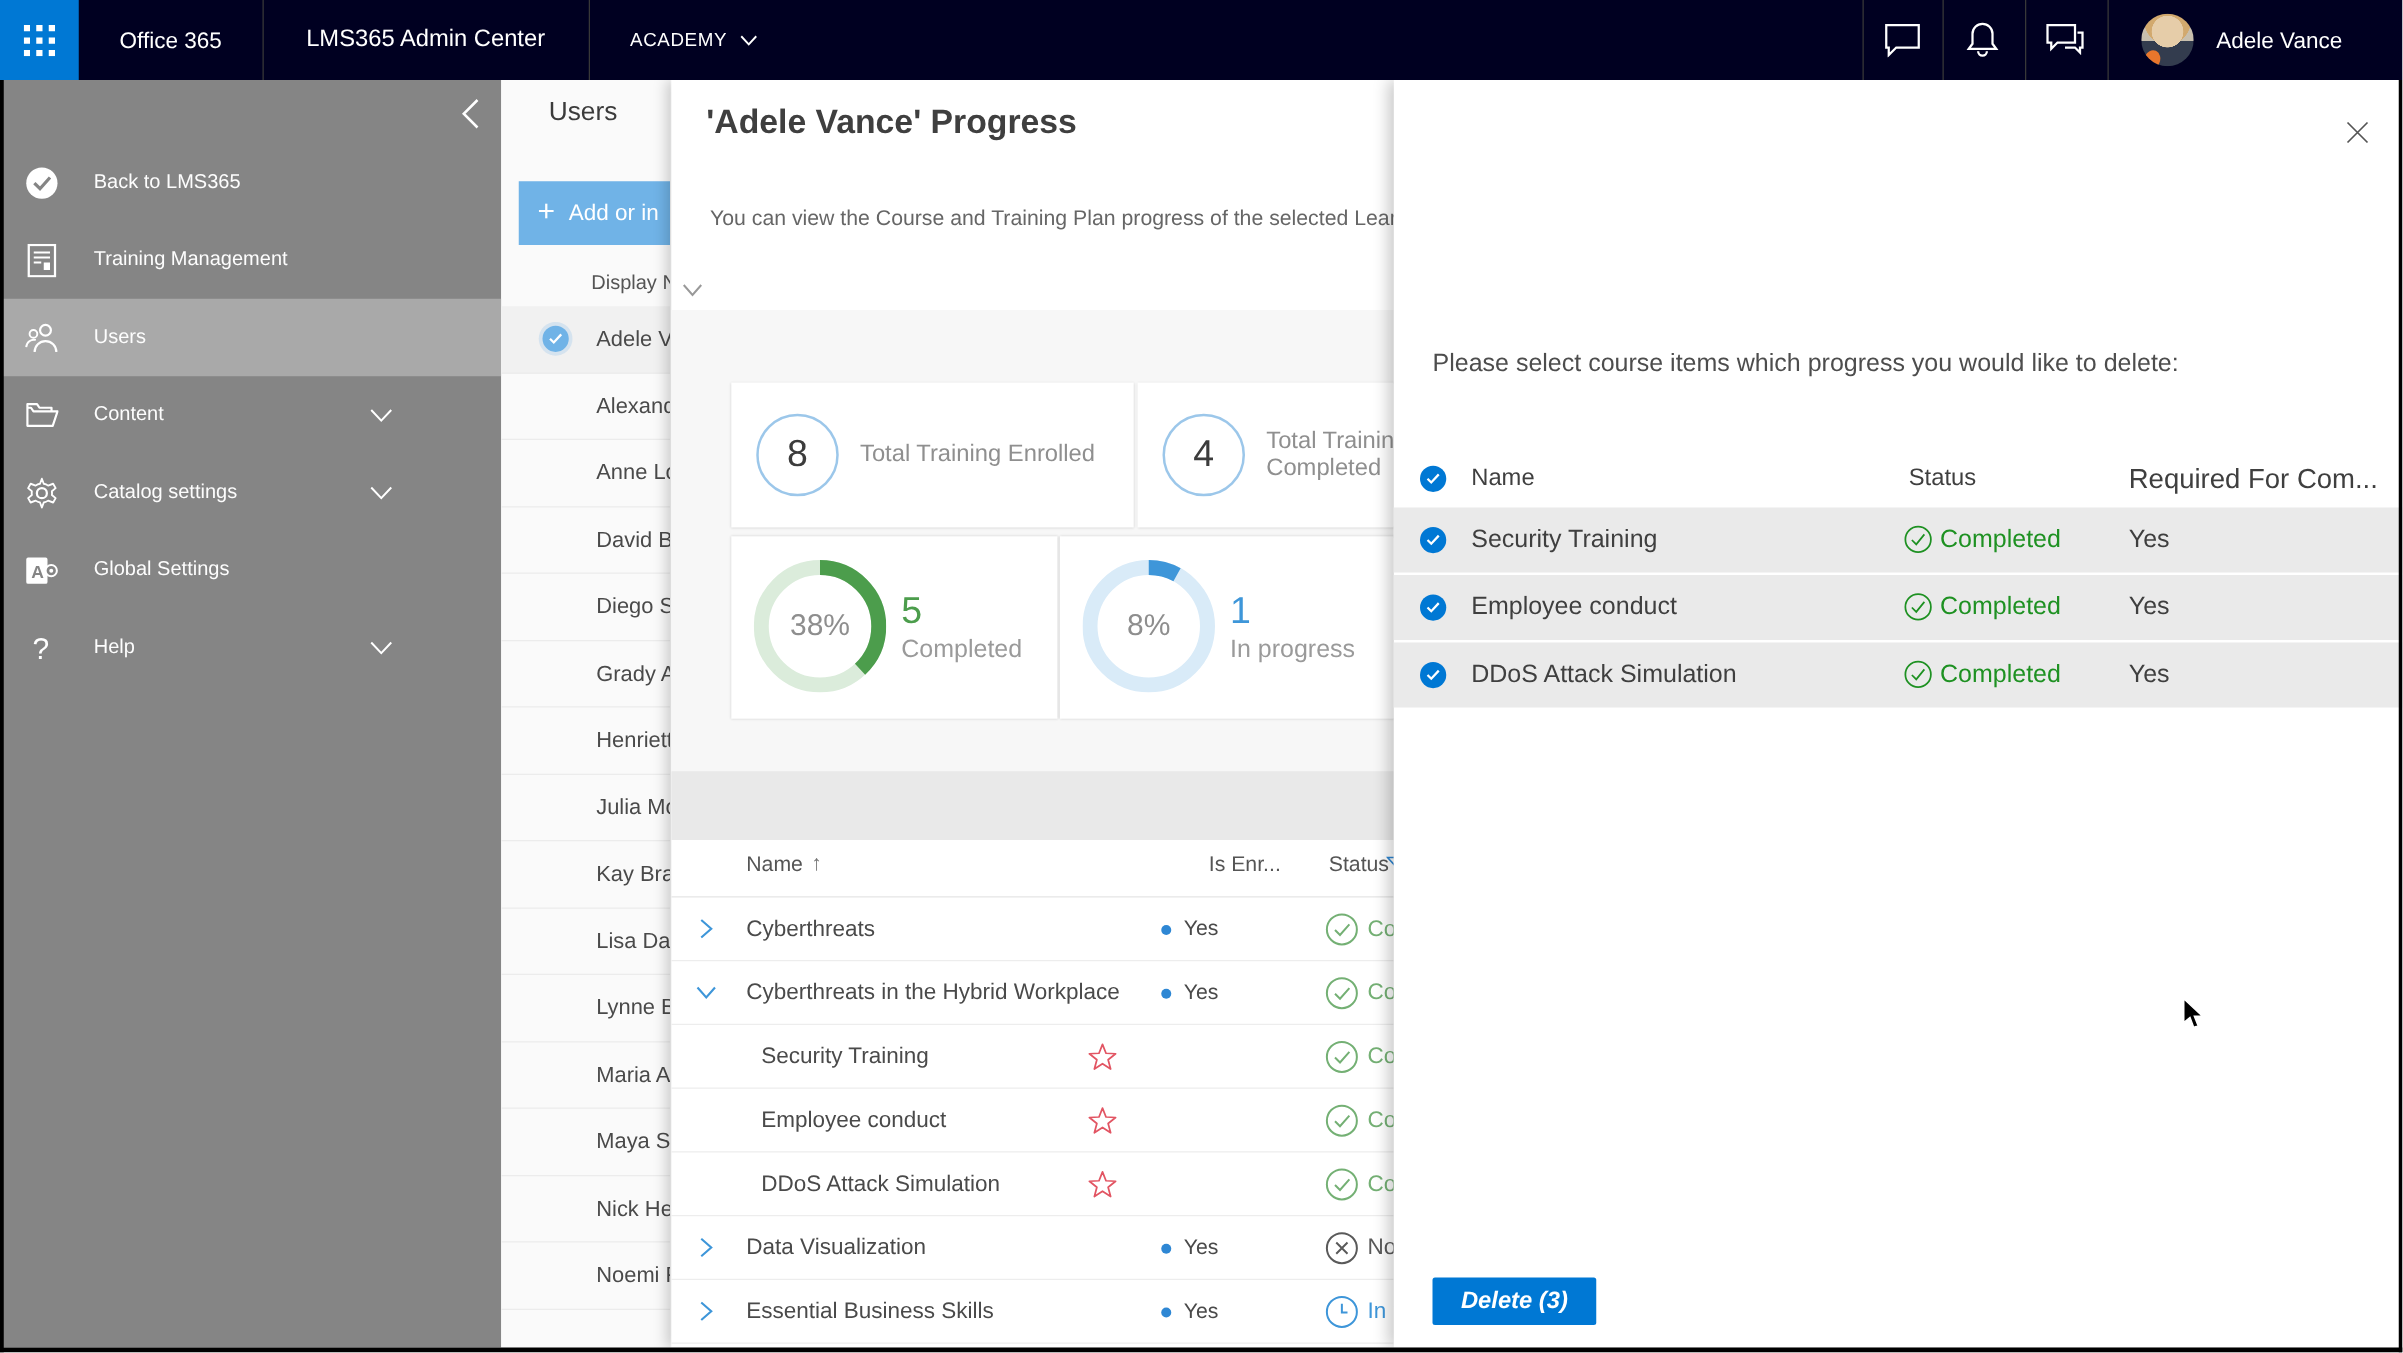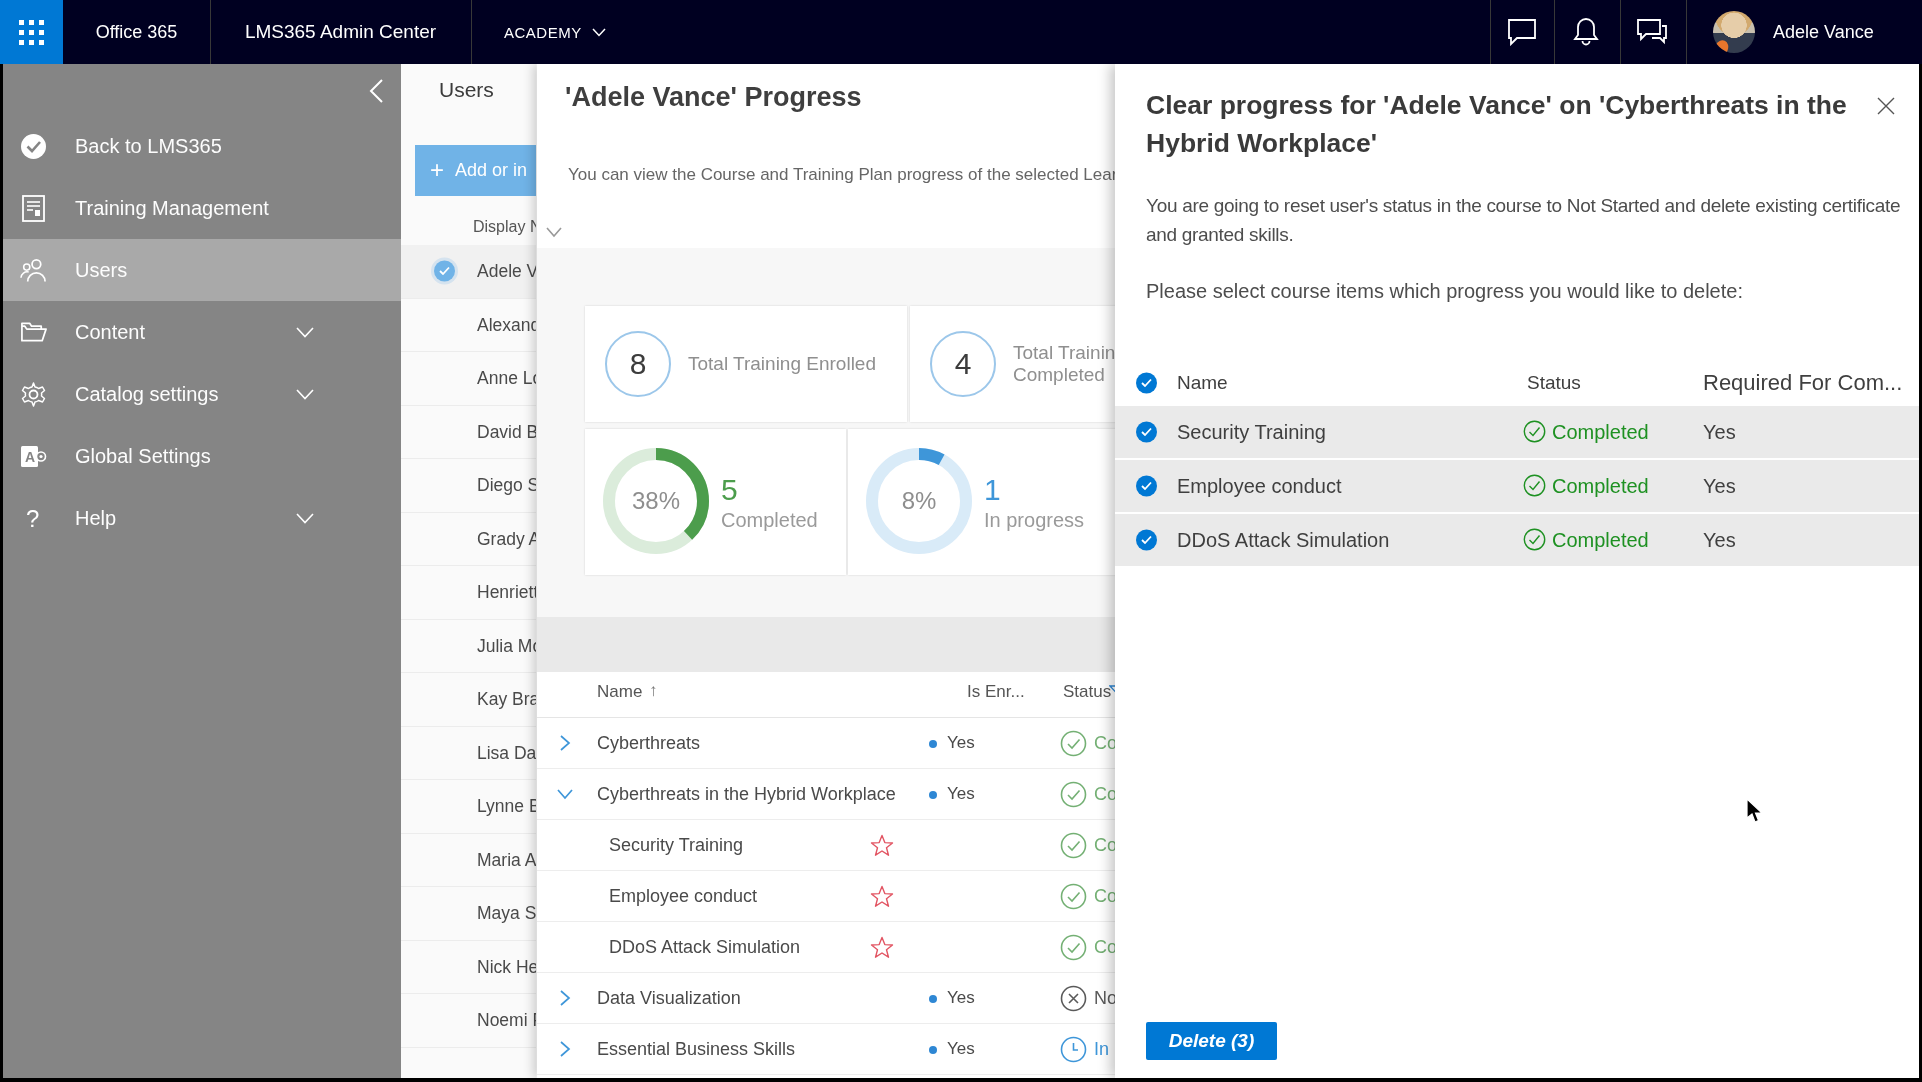--- a/index.html
+++ b/index.html
@@ -24,21 +24,21 @@
     overflow:hidden; }
   .avatar::after{ content:""; position:absolute; left:2px; bottom:-3px; width:13px; height:16px; background:#e8762c; border-radius:60% 60% 0 0; transform:rotate(24deg); }
   .tb-username { position:absolute; left:1773px; top:0; height:64px; display:flex; align-items:center; font-size:18px; }
 
   
   .sidebar { position:absolute; left:0; top:64px; width:401px; height:1014px; background:#858585; z-index:1; }
   .collapse { position:absolute; left:361px; top:12px; width:30px; height:30px; display:flex; align-items:center; justify-content:center; }
   .nav-item { position:absolute; left:0; width:401px; height:62px; display:flex; align-items:center; color:#fff; }
   .nav-item.selected { background:#a9a9a9; }
   .nav-icon { position:absolute; left:20px; width:27px; height:27px; display:flex; align-items:center; justify-content:center; }
-  .nav-label { position:absolute; left:75px; font-size:20px; font-weight:300; color:#fdfdfd; }
+  .nav-label { position:absolute; left:75px; font-size:16px; font-weight:300; color:#fdfdfd; }
   .nav-chev { position:absolute; left:294px; width:22px; height:22px; display:flex; align-items:center; justify-content:center; }
 
   
   .users-panel { position:absolute; left:401px; top:64px; width:135px; height:1014px; background:#fafafa; overflow:hidden; z-index:2; }
   .users-title { position:absolute; left:38px; top:14px; font-size:21px; color:#3b3b3b; }
   .add-btn { position:absolute; left:14px; top:81px; width:160px; height:51px; background:#70b3e7; color:#fff; display:flex; align-items:center; padding-left:15px; font-size:18px; gap:11px; }
   .add-plus { font-size:24px; font-weight:300; margin-top:-2px; }
   .users-header { position:absolute; left:0; top:148px; width:135px; height:33px; }
   .users-header span { position:absolute; left:72px; top:6px; font-size:16px; color:#555; white-space:nowrap; }
   .user-rows { position:absolute; left:0; top:181px; width:135px; }
@@ -452,27 +452,25 @@
                 <circle cx="13.5" cy="13.5" r="12" fill="none" stroke="#3e96d9" stroke-width="1.6"></circle>
                 <path d="M13.5 7 L13.5 14 L18 14" fill="none" stroke="#3e96d9" stroke-width="1.6"></path>
               </svg></span>
             <span class="pp-sttext" style="color:#3e96d9">In progress</span>
           </div>
         </div>
     </div>
   </section>
 
   <section class="clear-panel">
-    <div class="cp-title">Clear progress for 'Adele Vance' on 'Cyberthreats in the Hybrid Workplace'</div>
     <div class="cp-close">
       <svg width="20" height="20" viewBox="0 0 20 20">
           <path d="M2 2 L18 18 M18 2 L2 18" stroke="#555" stroke-width="1.4"></path>
         </svg>
     </div>
-    <div class="cp-body1">You are going to reset user's status in the course to Not Started and delete existing certificate and granted skills.</div>
     <div class="cp-body2">Please select course items which progress you would like to delete:</div>
     <div class="cp-table">
       <div class="cp-thead">
         <span class="cp-check">
           <svg width="11" height="9" viewBox="0 0 11 9">
               <path d="M1 4.5 L4 7.5 L10 1" fill="none" stroke="#fff" stroke-width="1.8"></path>
             </svg>
         </span>
         <span class="cp-col-name">Name</span>
         <span class="cp-col-status">Status</span>

